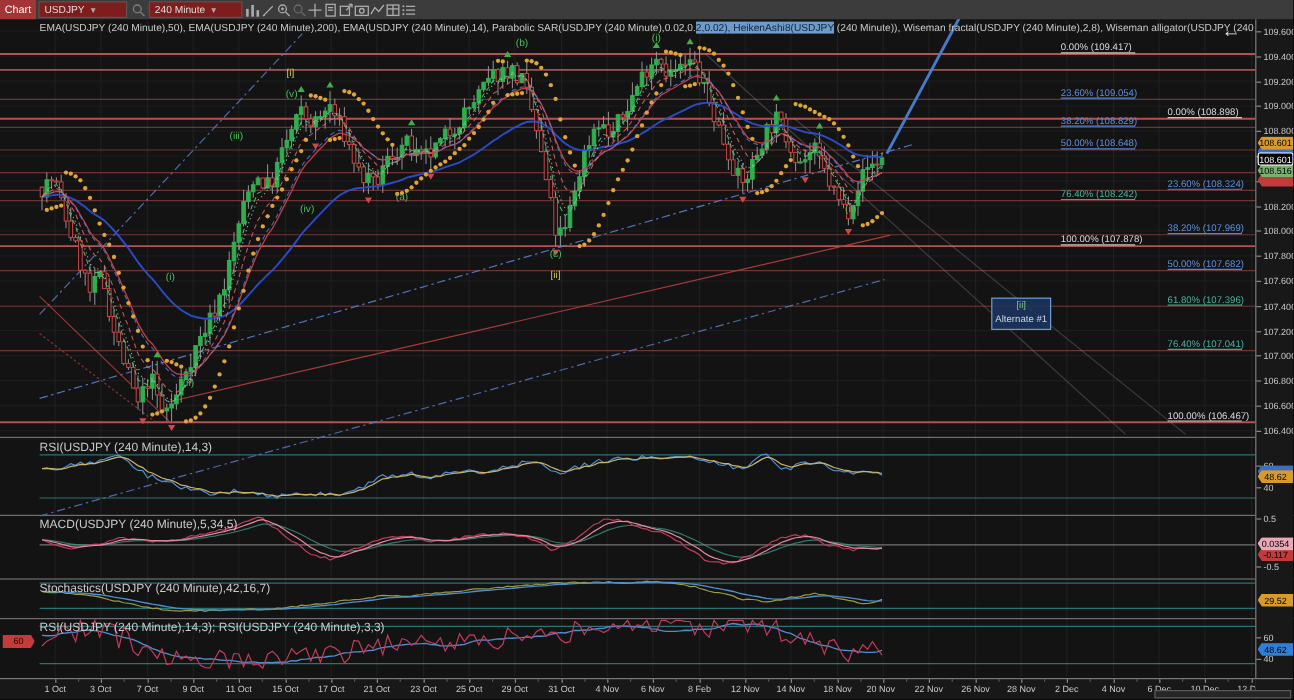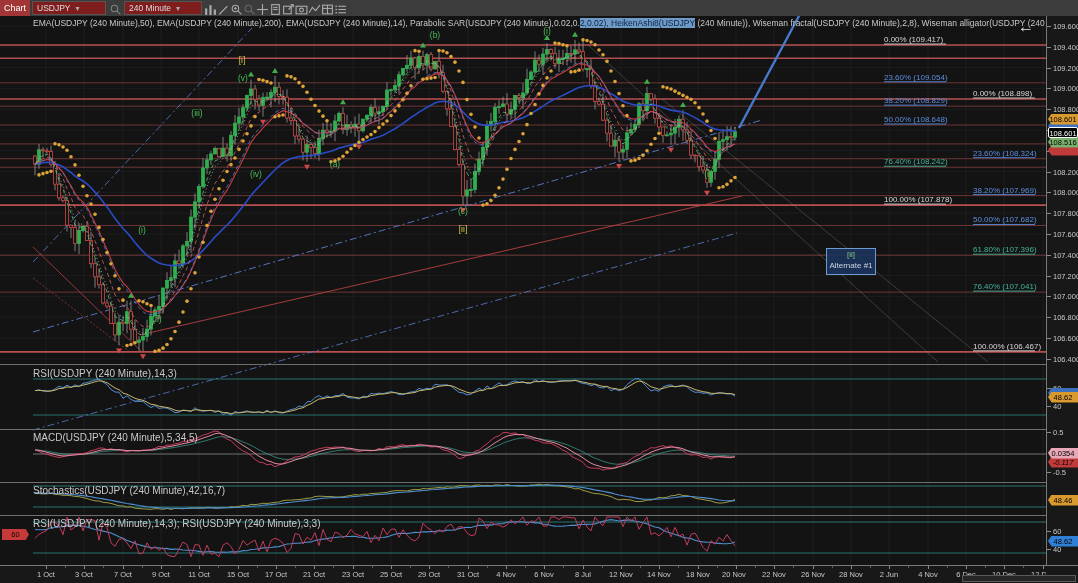--- a/index.html
+++ b/index.html
@@ -877,22 +877,22 @@
       <div class="ptick" style="top: 511px;">60</div>
       <div class="ptick" style="top: 529px;">40</div>
       <div class="badge" style="top: 97.5px; background: rgb(216, 154, 46); color: rgb(0, 0, 0); z-index: 2;">108.601</div>
       <div class="badge" style="top: 104.5px; background: rgb(61, 111, 191); color: rgb(0, 0, 0); z-index: 1;"></div>
       <div class="badge noclip" style="top: 110.5px; background: rgb(0, 0, 0); color: rgb(255, 255, 255); z-index: 3; border: 1px solid rgb(255, 255, 255);">108.601</div>
       <div class="badge" style="top: 120.5px; background: rgb(121, 176, 110); color: rgb(0, 0, 0); z-index: 2;">108.516</div>
       <div class="badge" style="top: 128.5px; background: rgb(194, 59, 59); color: rgb(0, 0, 0); z-index: 1;"></div>
       <div class="badge" style="top: 371.5px; background: rgb(61, 111, 191); color: rgb(0, 0, 0); z-index: 1;"></div>
       <div class="badge" style="top: 375.5px; background: rgb(216, 154, 46); color: rgb(0, 0, 0); z-index: 2;">48.62</div>
       <div class="badge" style="top: 431.5px; background: rgb(232, 168, 184); color: rgb(0, 0, 0); z-index: 2;">0.0354</div>
-      <div class="badge" style="top: 440.5px; background: rgb(194, 59, 59); color: rgb(0, 0, 0); z-index: 1; font-style: italic;">-0.117</div>
-      <div class="badge" style="top: 478.5px; background: rgb(216, 154, 46); color: rgb(0, 0, 0); z-index: 2;">48.46</div>
+      <div class="badge" style="top: 440.5px; background: rgb(194, 59, 59); color: rgb(0, 0, 0); z-index: 1;">-0.117</div>
+      <div class="badge" style="top: 478.5px; background: rgb(216, 154, 46); color: rgb(0, 0, 0); z-index: 2;">29.52</div>
       <div class="badge" style="top: 519.5px; background: rgb(47, 127, 214); color: rgb(0, 0, 0); z-index: 2;">48.62</div>
     </div>
   <div id="date-axis">
       <div class="dlabel" style="left: 46px;">1 Oct</div>
       <div class="dtick" style="left: 46px;"></div>
       <div class="dtick minor" style="left: 65px;"></div>
       <div class="dlabel" style="left: 84px;">3 Oct</div>
       <div class="dtick" style="left: 84px;"></div>
       <div class="dtick minor" style="left: 103px;"></div>
       <div class="dlabel" style="left: 123px;">7 Oct</div>
@@ -924,21 +924,21 @@
       <div class="dtick minor" style="left: 448px;"></div>
       <div class="dlabel" style="left: 468px;">31 Oct</div>
       <div class="dtick" style="left: 468px;"></div>
       <div class="dtick minor" style="left: 487px;"></div>
       <div class="dlabel" style="left: 506px;">4 Nov</div>
       <div class="dtick" style="left: 506px;"></div>
       <div class="dtick minor" style="left: 525px;"></div>
       <div class="dlabel" style="left: 544px;">6 Nov</div>
       <div class="dtick" style="left: 544px;"></div>
       <div class="dtick minor" style="left: 563px;"></div>
-      <div class="dlabel" style="left: 583px;">8 Jul</div>
+      <div class="dlabel" style="left: 583px;">8 Feb</div>
       <div class="dtick" style="left: 583px;"></div>
       <div class="dtick minor" style="left: 602px;"></div>
       <div class="dlabel" style="left: 621px;">12 Nov</div>
       <div class="dtick" style="left: 621px;"></div>
       <div class="dtick minor" style="left: 640px;"></div>
       <div class="dlabel" style="left: 659px;">14 Nov</div>
       <div class="dtick" style="left: 659px;"></div>
       <div class="dtick minor" style="left: 678px;"></div>
       <div class="dlabel" style="left: 698px;">18 Nov</div>
       <div class="dtick" style="left: 698px;"></div>
@@ -948,21 +948,21 @@
       <div class="dtick minor" style="left: 755px;"></div>
       <div class="dlabel" style="left: 774px;">22 Nov</div>
       <div class="dtick" style="left: 774px;"></div>
       <div class="dtick minor" style="left: 793px;"></div>
       <div class="dlabel" style="left: 813px;">26 Nov</div>
       <div class="dtick" style="left: 813px;"></div>
       <div class="dtick minor" style="left: 832px;"></div>
       <div class="dlabel" style="left: 851px;">28 Nov</div>
       <div class="dtick" style="left: 851px;"></div>
       <div class="dtick minor" style="left: 870px;"></div>
-      <div class="dlabel" style="left: 889px;">2 Jun</div>
+      <div class="dlabel" style="left: 889px;">2 Dec</div>
       <div class="dtick" style="left: 889px;"></div>
       <div class="dtick minor" style="left: 908px;"></div>
       <div class="dlabel" style="left: 928px;">4 Nov</div>
       <div class="dtick" style="left: 928px;"></div>
       <div class="dtick minor" style="left: 947px;"></div>
       <div class="dlabel" style="left: 966px;">6 Dec</div>
       <div class="dtick" style="left: 966px;"></div>
       <div class="dtick minor" style="left: 985px;"></div>
       <div class="dlabel" style="left: 1004px;">10 Dec</div>
       <div class="dtick" style="left: 1004px;"></div>

